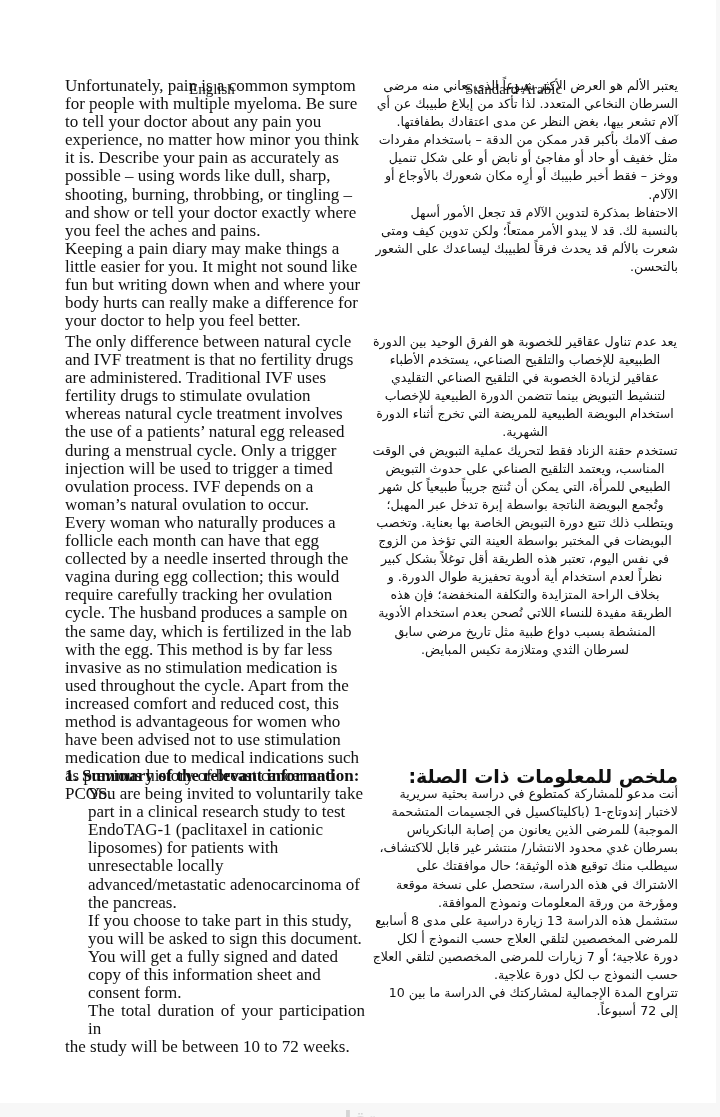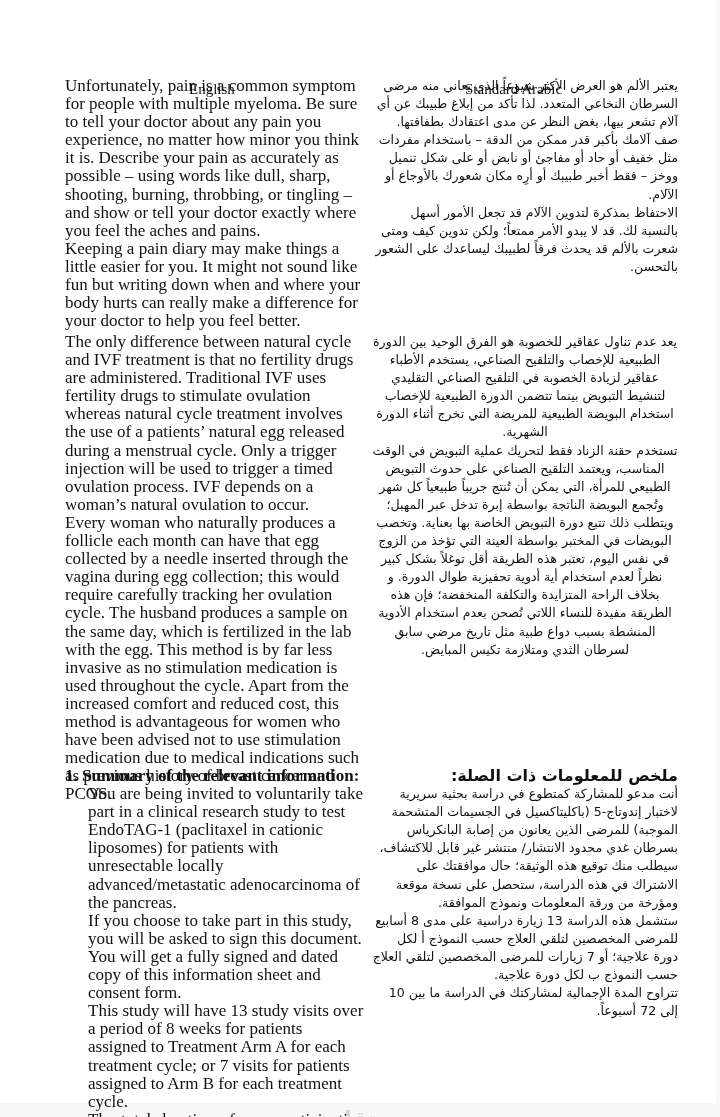--- a/index.html
+++ b/index.html
@@ -22,21 +22,21 @@
     .col-ar .p { padding-right: 16px; }
     .hdr {
       position: absolute; top: 57px; font-family: "Liberation Serif", serif; font-size: 15px; margin-top: 24px;
     }
     .hdr-en { left: 189px; }
     .hdr-ar { left: 465px; }
     .p { margin: 0; }
     .indent { padding-left: 23px; }
     .justify-last { text-align: justify; text-align-last: justify; text-indent: 0; }
     .sec-title { font-weight: bold; margin: 0; }
-    .ar-title { font-weight: bold; font-size: 16px; }
+    .ar-title { font-weight: bold; font-size: 19px; }
     .watermark {
       position: absolute; left: 318px; top: 1109px; width: 110px; text-align: center;
       color: rgba(150,150,150,0.35); font-family: "DejaVu Sans", sans-serif;
     }
     .watermark .logo { font-size: 22px; font-weight: bold; line-height: 22px; }
     .watermark .url { font-size: 14px; line-height: 12px; }
   </style>
 </head>
 <body>
 
@@ -60,27 +60,26 @@
   </div>
   <div class="col-ar" style="top:333px;text-align:center;">
     <p class="p">يعد عدم تناول عقاقير للخصوبة هو الفرق الوحيد بين الدورة الطبيعية للإخصاب والتلقيح الصناعي، يستخدم الأطباء عقاقير لزيادة الخصوبة في التلقيح الصناعي التقليدي لتنشيط التبويض بينما تتضمن الدورة الطبيعية للإخصاب استخدام البويضة الطبيعية للمريضة التي تخرج أثناء الدورة الشهرية.</p>
     <p class="p">تستخدم حقنة الزناد فقط لتحريك عملية التبويض في الوقت المناسب، ويعتمد التلقيح الصناعي على حدوث التبويض الطبيعي للمرأة، التي يمكن أن تُنتج جريباً طبيعياً كل شهر وتُجمع البويضة الناتجة بواسطة إبرة تدخل عبر المهبل؛ ويتطلب ذلك تتبع دورة التبويض الخاصة بها بعناية. وتخصب البويضات في المختبر بواسطة العينة التي تؤخذ من الزوج في نفس اليوم، تعتبر هذه الطريقة أقل توغلاً بشكل كبير نظراً لعدم استخدام أية أدوية تحفيزية طوال الدورة. و بخلاف الراحة المتزايدة والتكلفة المنخفضة؛ فإن هذه الطريقة مفيدة للنساء اللاتي نُصحن بعدم استخدام الأدوية المنشطة بسبب دواع طبية مثل تاريخ مرضي سابق لسرطان الثدي ومتلازمة تكيس المبايض.</p>
   </div>
 
   <div class="col-en" style="top:767px;">
     <p class="sec-title">1. Summary of the relevant information:</p>
     <p class="p indent">You are being invited to voluntarily take part in a clinical research study to test EndoTAG-1 (paclitaxel in cationic liposomes) for patients with unresectable locally advanced/metastatic adenocarcinoma of the pancreas.</p>
     <p class="p indent">If you choose to take part in this study, you will be asked to sign this document.  You will get a fully signed and dated copy of this information sheet and consent form.</p>
-    <p class="p indent">This study will have 13 study visits over a period of 8 weeks for patients assigned to Treatment Arm A for each treatment cycle; or 7 visits for patients assigned to Arm B for each treatment cycle.</p>
     <p class="p indent justify-last">The total duration of your participation in</p>
     <p class="p">the study will be between 10 to 72 weeks.</p>
   </div>
   <div class="col-ar" style="top:767px;">
     <p class="p ar-title">ملخص للمعلومات ذات الصلة:</p>
-    <p class="p">أنت مدعو للمشاركة كمتطوع في دراسة بحثية سريرية لاختبار إندوتاج-5 (باكليتاكسيل في الجسيمات المتشحمة الموجبة) للمرضى الذين يعانون من إصابة البانكرياس بسرطان غدي محدود الانتشار/ منتشر غير قابل للاكتشاف،</p>
+    <p class="p">أنت مدعو للمشاركة كمتطوع في دراسة بحثية سريرية لاختبار إندوتاج-1 (باكليتاكسيل في الجسيمات المتشحمة الموجبة) للمرضى الذين يعانون من إصابة البانكرياس بسرطان غدي محدود الانتشار/ منتشر غير قابل للاكتشاف،</p>
     <p class="p">سيطلب منك توقيع هذه الوثيقة؛ حال موافقتك على الاشتراك في هذه الدراسة، ستحصل على نسخة موقعة ومؤرخة من ورقة المعلومات ونموذج الموافقة.</p>
     <p class="p">ستشمل هذه الدراسة 13 زيارة دراسية على مدى 8 أسابيع للمرضى المخصصين لتلقي العلاج حسب النموذج أ لكل دورة علاجية؛ أو 7 زيارات للمرضى المخصصين لتلقي العلاج حسب النموذج ب لكل دورة علاجية.</p>
     <p class="p">تتراوح المدة الإجمالية لمشاركتك في الدراسة ما بين 10 إلى 72 أسبوعاً.</p>
   </div>
 
   <div class="watermark">
     <div class="logo">مستقل</div>
     <div class="url">mostaql.com</div>
   </div>
 </div>

